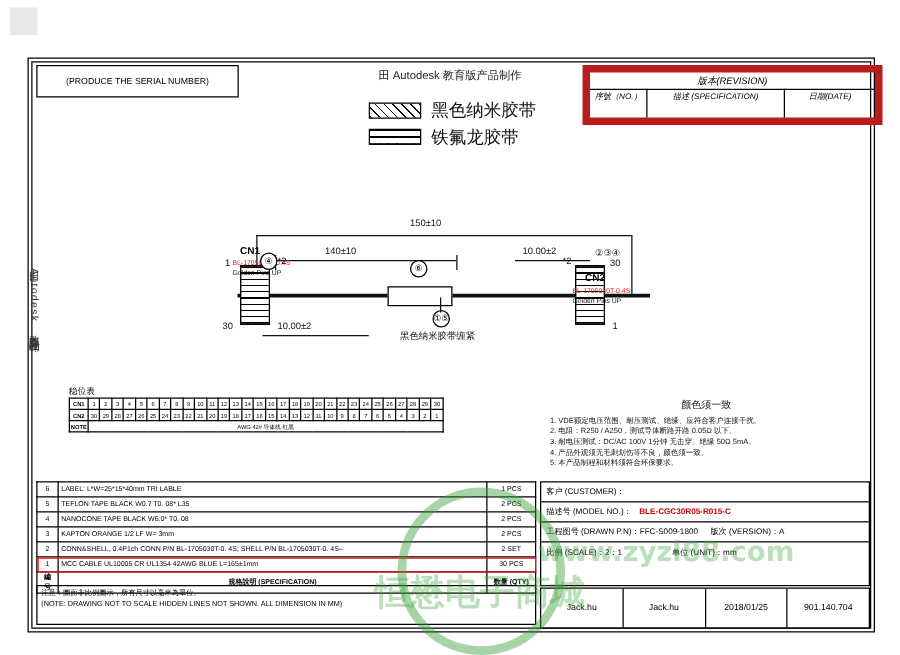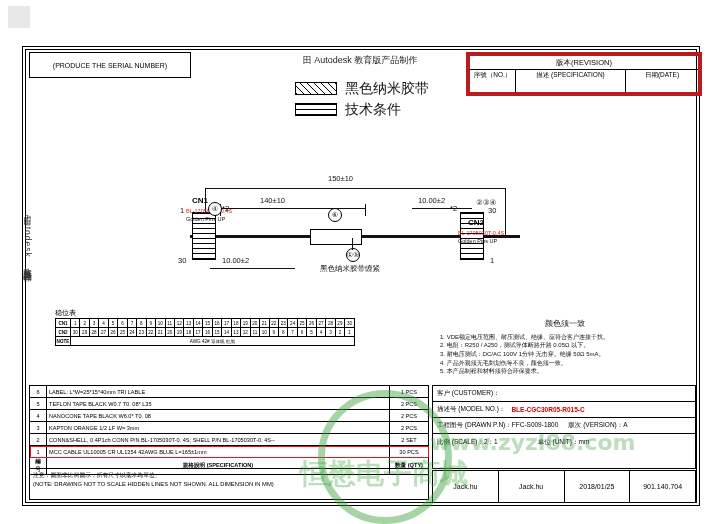--- a/index.html
+++ b/index.html
@@ -4,21 +4,21 @@
 <style>
   html,body{margin:0;padding:0;}
   body{width:720px;height:524px;background:#ffffff;font-family:"Liberation Sans",sans-serif;overflow:hidden;position:relative;}
   .sheet{position:absolute;left:0;top:0;width:720px;height:456px;}
   .frame{position:absolute;left:22px;top:46px;width:676px;height:458px;border:1.5px solid #000;}
   .frame-inner{position:absolute;left:25px;top:49px;width:670px;height:452px;border:0.7px solid #000;}
 
   
   .tb-produce{position:absolute;left:29px;top:52px;width:160px;height:24px;border:1px solid #000;display:flex;align-items:center;justify-content:center;font-size:7px;}
   .tb-autodesk{position:absolute;left:265px;top:52px;width:190px;height:16px;display:flex;align-items:center;justify-content:center;font-size:9px;color:#222;}
-  .rev-box{position:absolute;left:466px;top:52px;width:228px;height:36px;border:4px solid #b91c1c;}
+  .rev-box{position:absolute;left:466px;top:52px;width:228px;height:36px;border:6px solid #b91c1c;font-style:italic;}
   .rev-title{position:absolute;left:0;top:0;width:228px;height:13px;border-bottom:1px solid #000;display:flex;align-items:center;justify-content:center;font-size:7.5px;}
   .rev-cols{position:absolute;left:0;top:13px;width:228px;height:23px;display:flex;}
   .rev-c{height:100%;display:flex;align-items:flex-start;justify-content:center;padding-top:2px;font-size:6.5px;border-right:1px solid #000;box-sizing:border-box;}
   .rev-c:last-child{border-right:none;}
   .rev-c1{width:46px;}
   .rev-c2{width:110px;}
   .rev-c3{width:72px;}
 
   
   .legend{position:absolute;left:295px;top:80px;font-size:14px;color:#111;}
@@ -111,21 +111,21 @@
     </div>
   </div>
 
   <div class="legend">
     <div class="legend-row">
       <span class="swatch sw-hatch"></span>
       <span>黑色纳米胶带</span>
     </div>
     <div class="legend-row">
       <span class="swatch sw-brick"></span>
-      <span>技术条件</span>
+      <span>铁氟龙胶带</span>
     </div>
   </div>
 
   <div class="vtext">田 Autodesk 教育版产品制作</div>
 
   <div class="drawing">
 
     <div class="dimline" style="left:55px;top:28px;width:300px;"></div>
     <div class="dimtick" style="left:55px;top:28px;height:48px;"></div>
     <div class="dimtick" style="left:355px;top:28px;height:48px;"></div>

